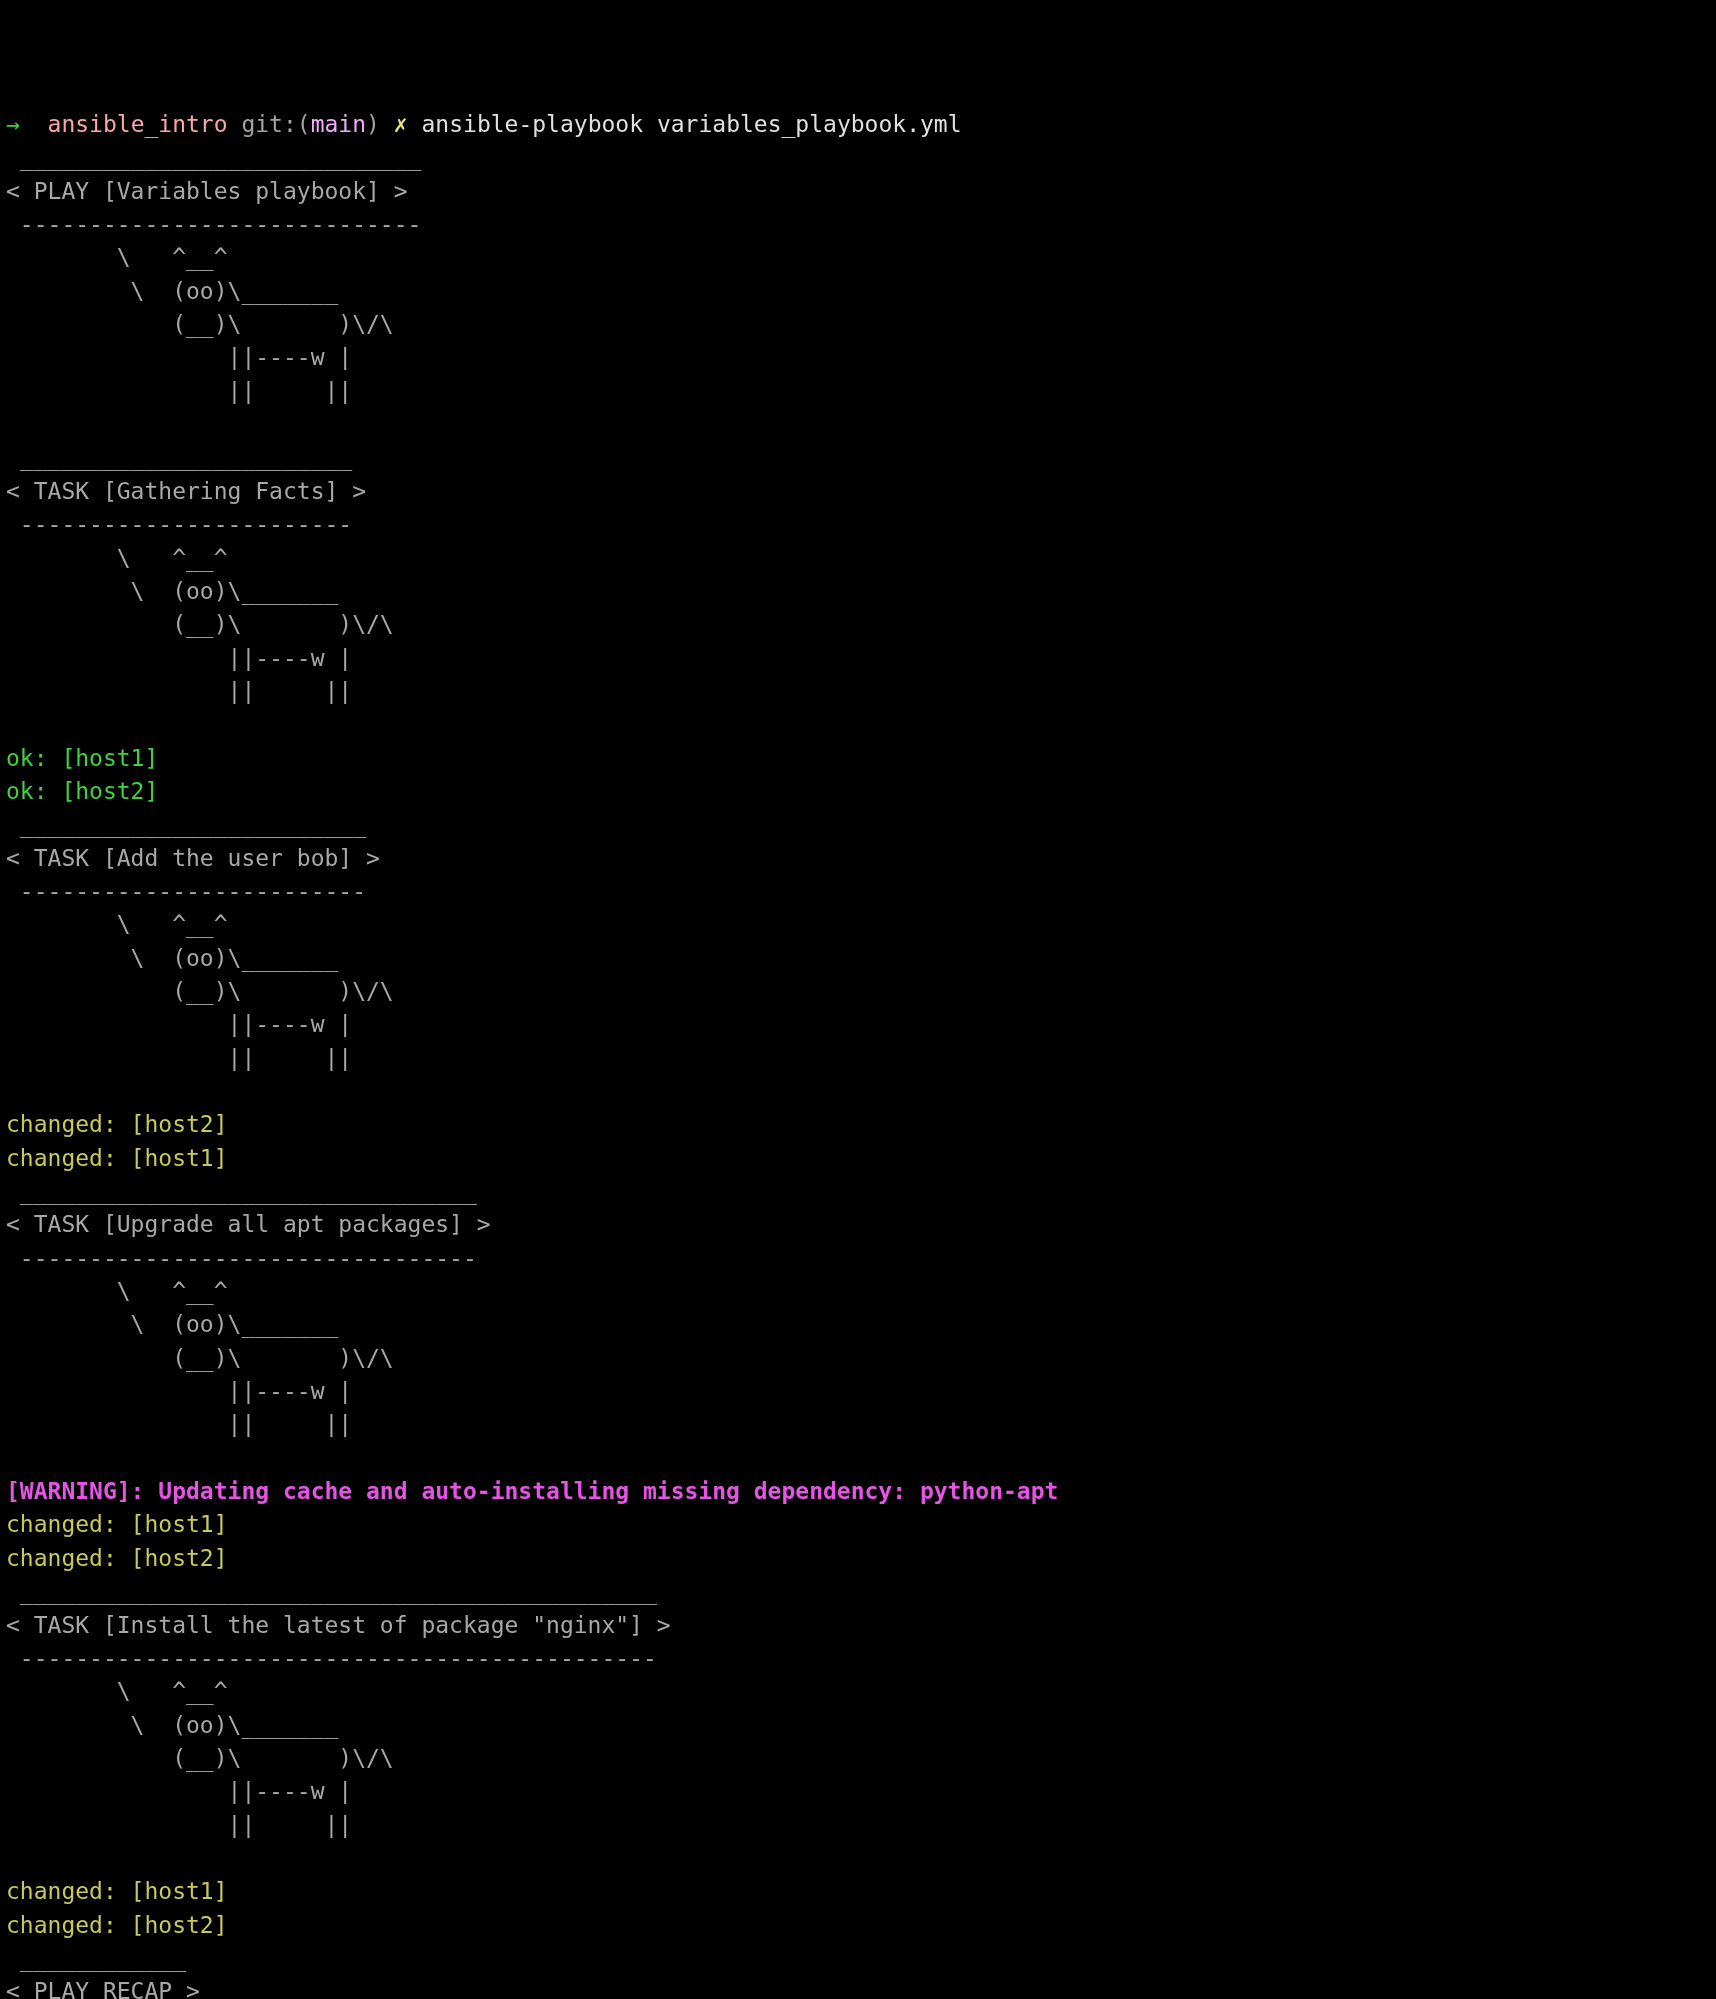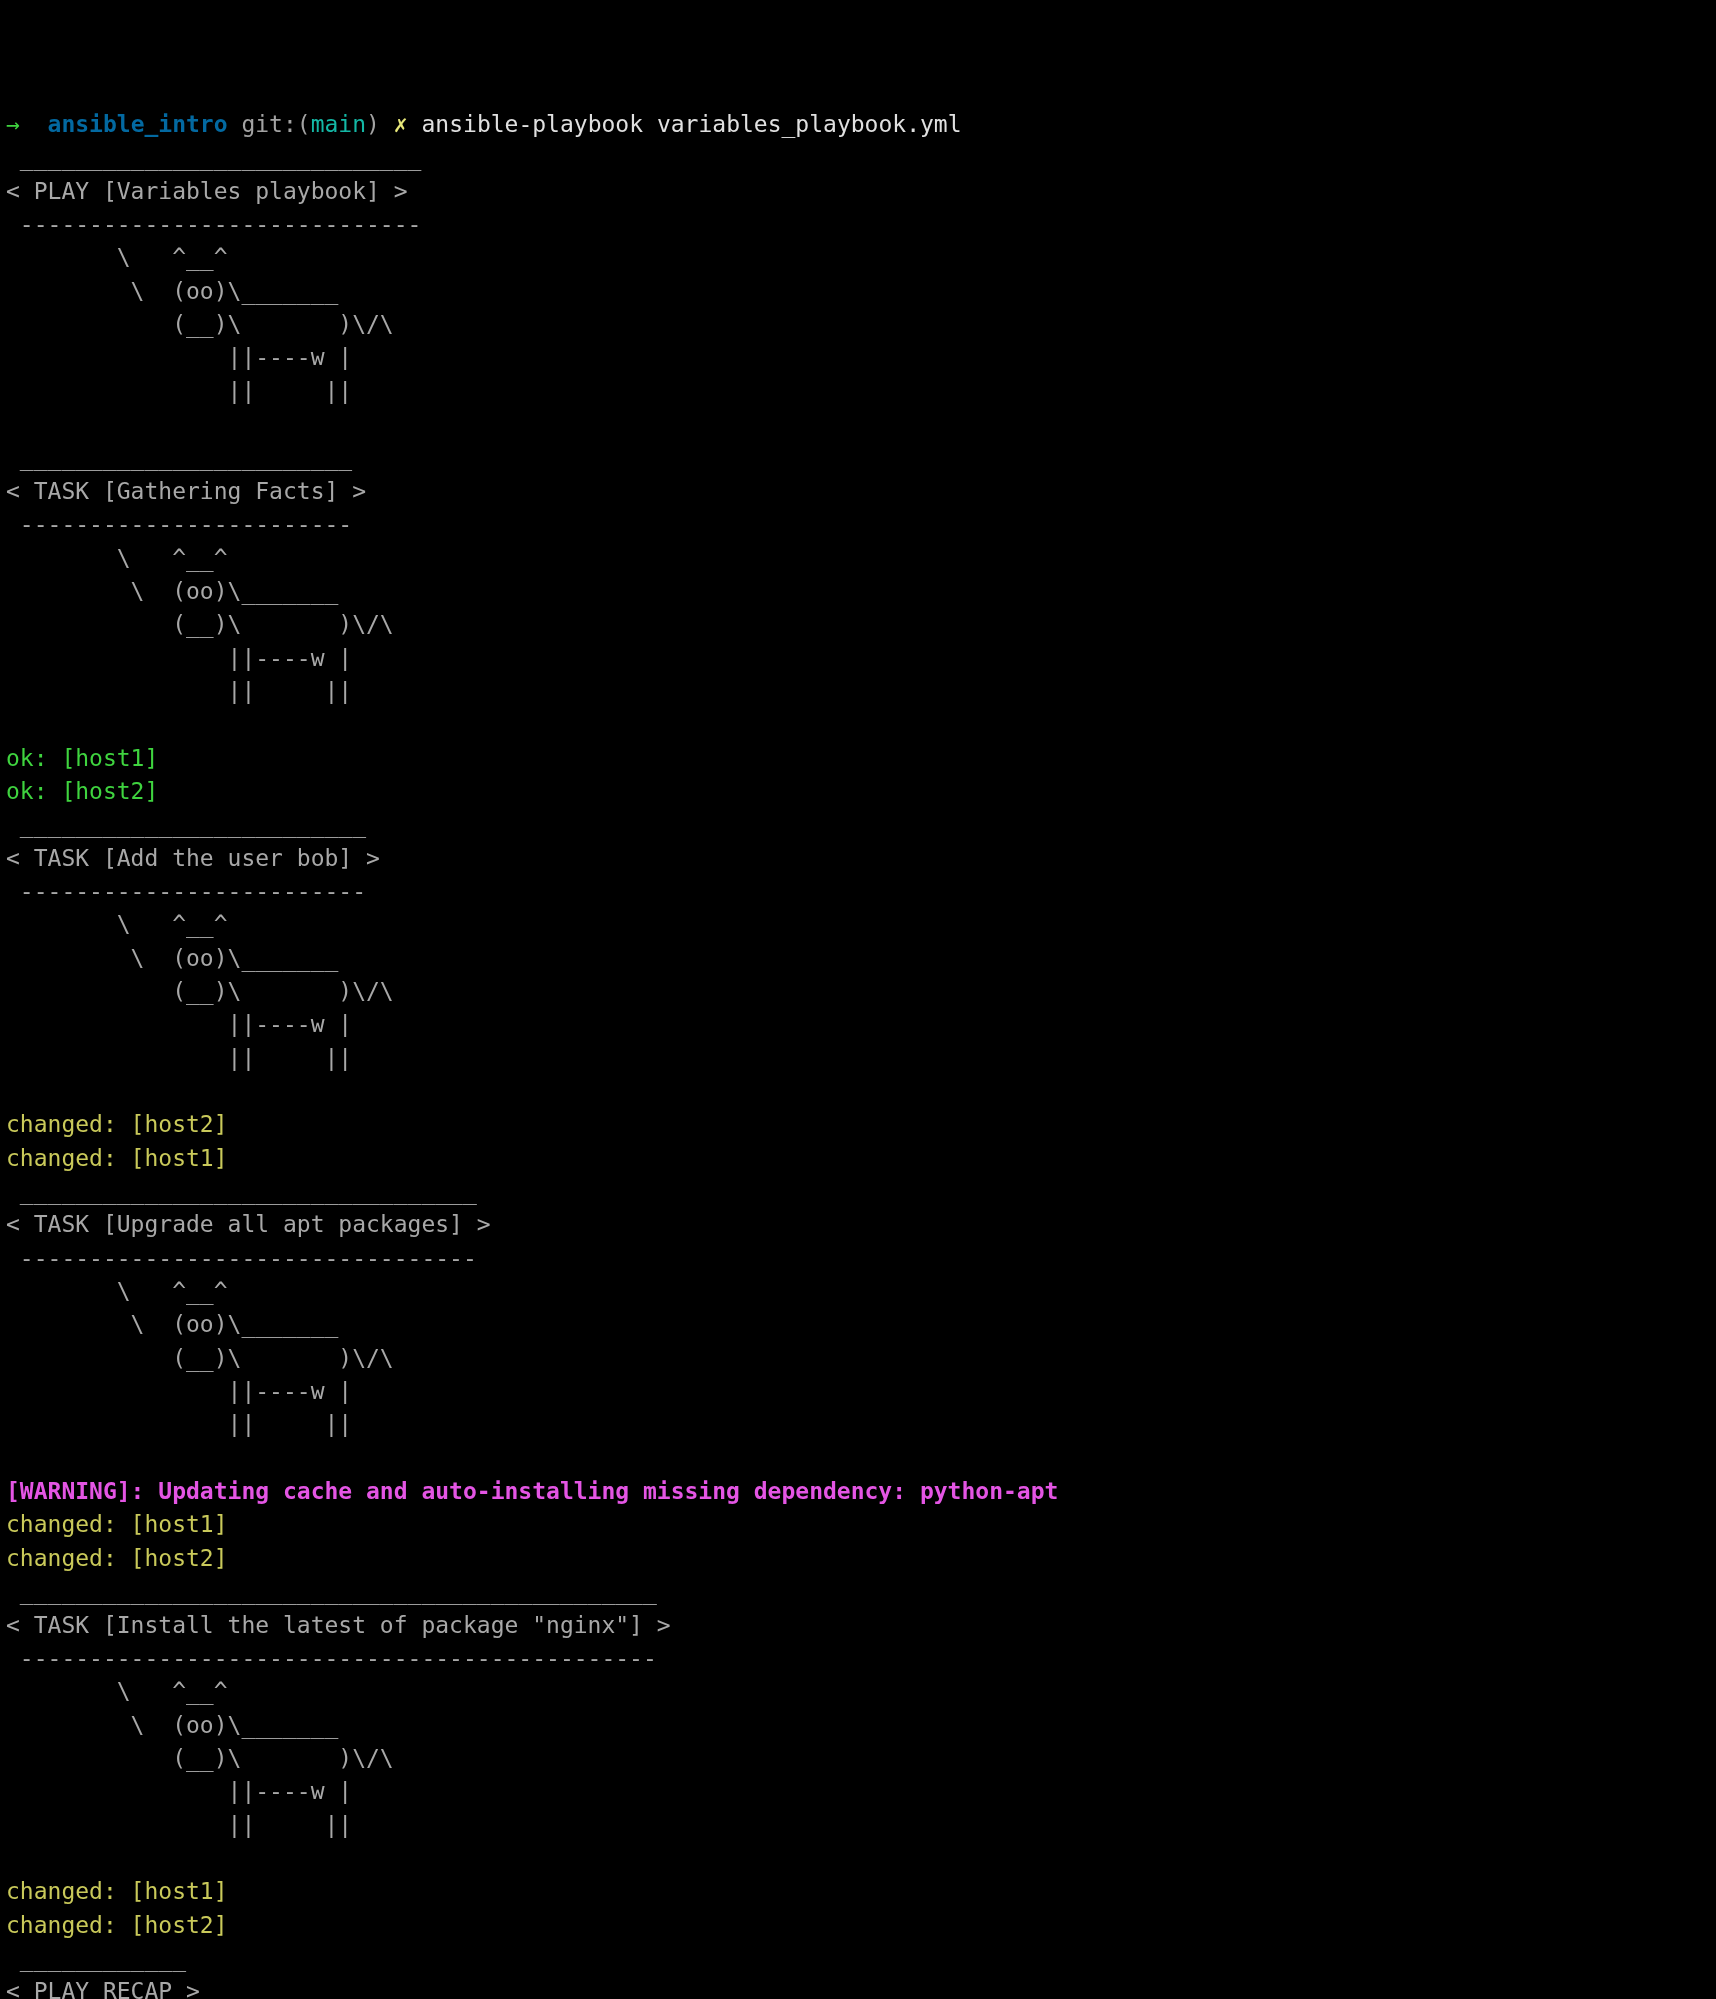--- a/index.html
+++ b/index.html
@@ -7,23 +7,23 @@
     color: #e0e0e0;
     font-family: "Menlo", "Monaco", "Consolas", monospace;
     font-size: 23px;
     line-height: 1.45;
     margin: 0;
     padding: 8px 6px;
     white-space: pre;
     width: 1716px;
   }
   .arrow { color: #3fd43f; }
-  .bold-white { color: #0369a1; font-weight: bold; }
+  .bold-white { color: #fca5a5; font-weight: normal; }
   .git { color: #a3a3a3; }
-  .branch { color: #14b8a6; }
+  .branch { color: #f0abfc; }
   .x-mark { color: #e8e87a; }
   .cmd { color: #e0e0e0; }
   .gray { color: #a8a8a8; }
   .green { color: #3fd43f; }
   .yellow { color: #c9c95a; }
   .magenta { color: #e455e4; font-weight: bold; }
 </style>
 </head>
 <body>
 

